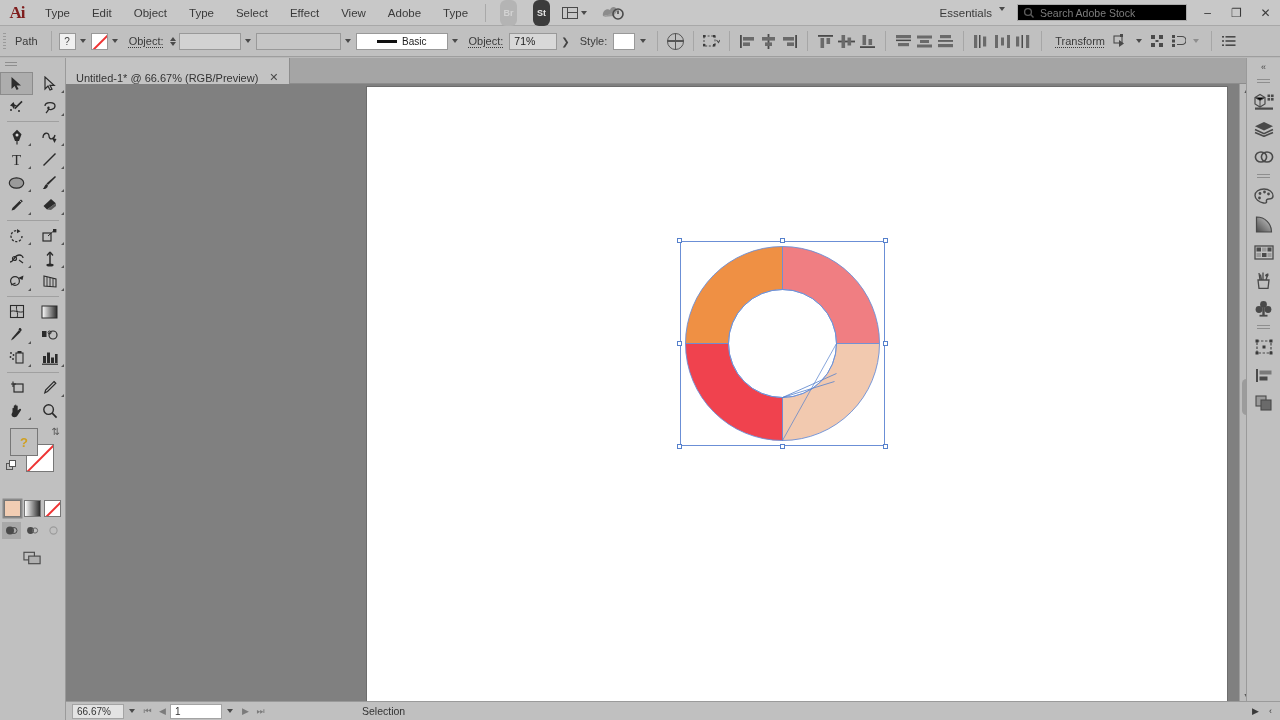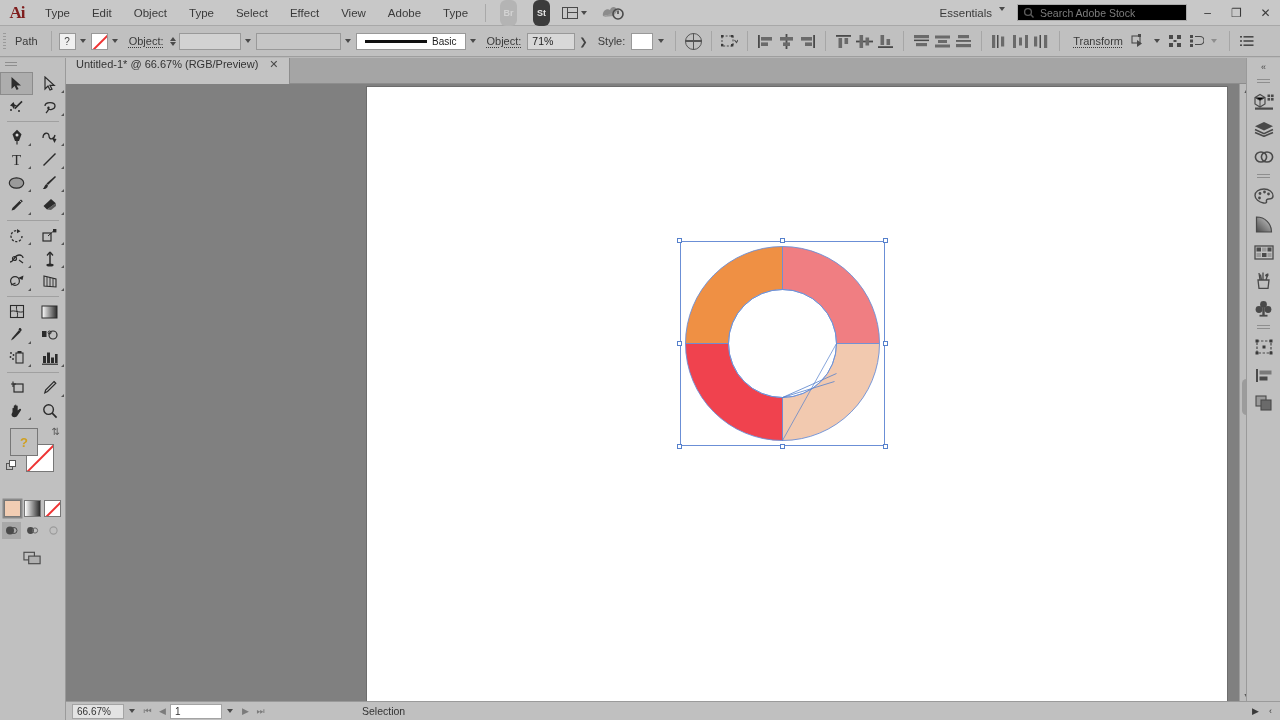--- a/index.html
+++ b/index.html
@@ -89,22 +89,22 @@
   .nofill::after{
     content:"";position:absolute;left:-4px;top:7px;width:26px;height:1.6px;background:#e33;
     transform:rotate(-45deg);
   }
   .swatch-box {
     height:17px; border:1px solid #999; background:#d2d2d2;
   }
   .stroke-field { width:62px; }
   .strokeprof-field { width:85px; background:#c6c6c6;}
   .brush-field {
-    width:110px; height:17px; border:1px solid #999; background:#fff;
-    display:flex; align-items:center; padding:0 8px; gap:5px; font-size:10px; color:#222;
+    width:92px; height:17px; border:1px solid #999; background:#fff;
+    display:flex; align-items:center; padding:0 20px; gap:5px; font-size:10px; color:#222;
   }
   .brush-line { flex:1; height:3px; background:#111; }
   .opacity-field {
     width:48px; height:17px; border:1px solid #999; background:#d8d8d8;
     font-size:10.5px; color:#222; display:flex; align-items:center; padding-left:4px;
   }
   .style-field { width:22px; height:17px; border:1px solid #999; background:#fff; }
   .arrow-r { font-size:10px; color:#444; padding:0 4px; }
 
   .globe {
@@ -118,21 +118,21 @@
   }
 
   
   .tabbar {
     position:absolute; left:0; top:58px; width:1280px; height:26px;
     background:#a5a5a5; border-bottom:1px solid #8d8d8d;
   }
   .tb-grip { position:absolute; left:3px; top:5px; width:12px; height:14px; color:#555; font-size:9px;}
   .doc-tab {
     position:absolute; left:66px; top:0; height:26px; background:#c3c3c3;
-    display:flex; align-items:flex-start; padding:0 10px; gap:11px;
+    display:flex; align-items:flex-end; padding:0 10px; gap:11px;
     border-right:1px solid #8d8d8d; font-size:11px; color:#333;
   }
   .tab-close { font-size:11px; color:#4a4a4a; }
 
   
   .toolbar {
     position:absolute; left:0; top:58px; width:66px; bottom:0;
     background:#c0c0c0; border-right:1px solid #9a9a9a;
   }
   .tb-header {

